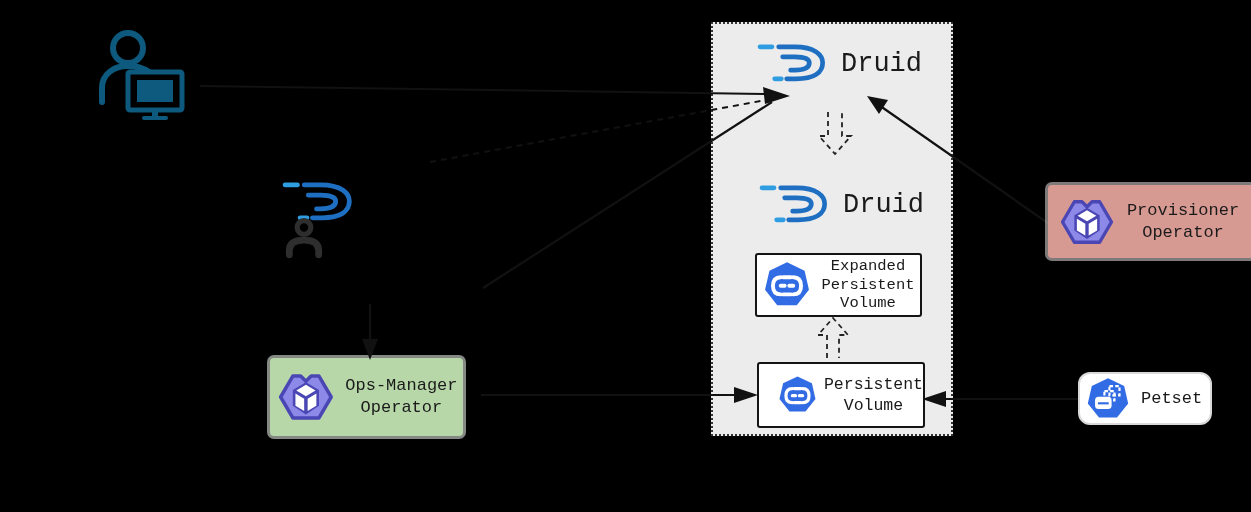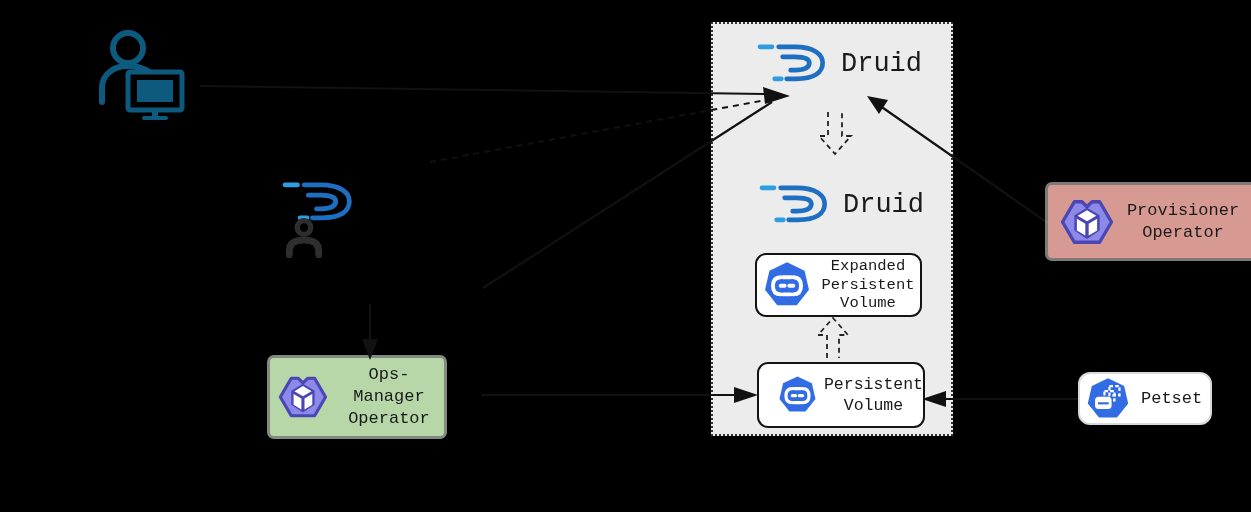--- a/index.html
+++ b/index.html
@@ -12,27 +12,27 @@
   html,body{margin:0;padding:0;background:#000;}
   .canvas{position:relative;width:1251px;height:512px;background:var(--background);
           overflow:hidden;font-family:Liberation Mono, monospace;color:var(--text);}
   .abs{position:absolute;}
   .cluster{left:711px;top:22px;width:242px;height:414px;background:var(--cluster_fill);
            border:2px dotted var(--cluster_border);box-sizing:border-box;z-index:1;}
   .arrows{left:0;top:0;z-index:5;pointer-events:none;}
   .toplayer{left:0;top:0;z-index:60;pointer-events:none;}
   .node{box-sizing:border-box;display:flex;align-items:center;z-index:40;}
   .node .lbl{line-height:1.28;}
-  .box-green{left:270px;top:358px;width:174px;height:78px;background:var(--ops_fill);
+  .box-green{left:270px;top:358px;width:193px;height:78px;background:var(--ops_fill);
              border-radius:4px;box-shadow:0 0 0 3px rgba(243,250,240,.55);gap:6px;padding-left:8px;}
   .box-green .lbl{width:128px;text-align:center;font-size:17px;}
   .box-pink{left:1048px;top:185px;width:206px;height:73px;background:var(--prov_fill);
             border-radius:4px;box-shadow:0 0 0 3px rgba(250,243,241,.5);gap:12px;padding-left:12px;}
   .box-pink .lbl{width:114px;text-align:center;font-size:17px;}
-  .box-white{background:var(--node_fill);border:2.5px solid var(--node_border);border-radius:11px;}
+  .box-white{background:var(--node_fill);border:2.5px solid var(--node_border);border-radius:3px;}
   .box-epv{left:755px;top:253px;width:167px;height:64px;gap:4px;padding-left:5px;}
   .box-epv .lbl{width:104px;text-align:center;font-size:15.5px;line-height:1.22;}
   .box-pv{left:757px;top:362px;width:168px;height:66px;gap:6px;padding-left:18px;}
   .box-pv .lbl{width:104px;text-align:center;font-size:16.5px;}
   .box-petset{left:1078px;top:372px;width:134px;height:53px;border:2px solid #d9d9d9;
               border-radius:12px;background:var(--node_fill);gap:10px;padding-left:5px;}
   .box-petset .lbl{font-size:17px;}
   .druid-label{font-size:27px;color:var(--text);z-index:40;}
   .ic{display:block;}
 </style>

